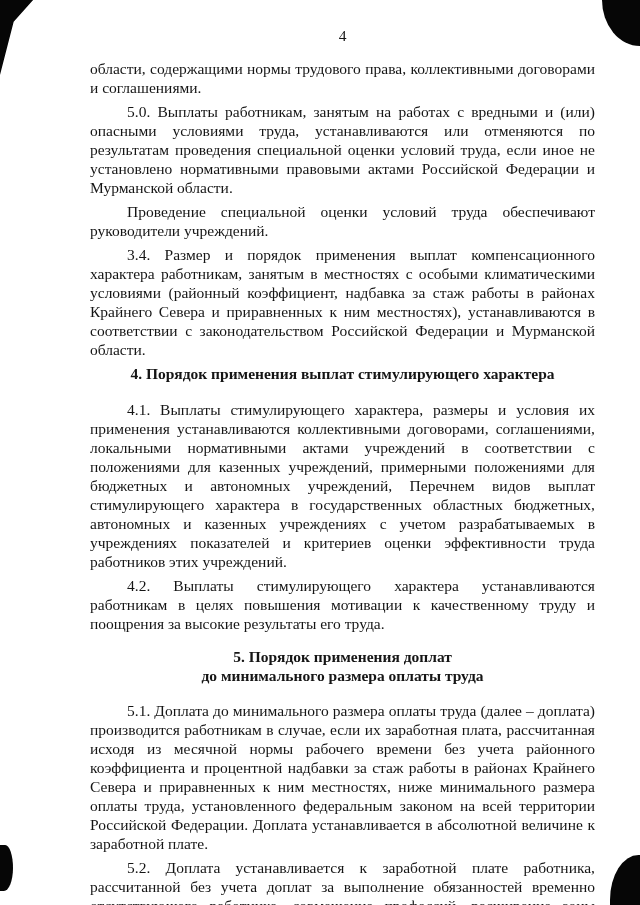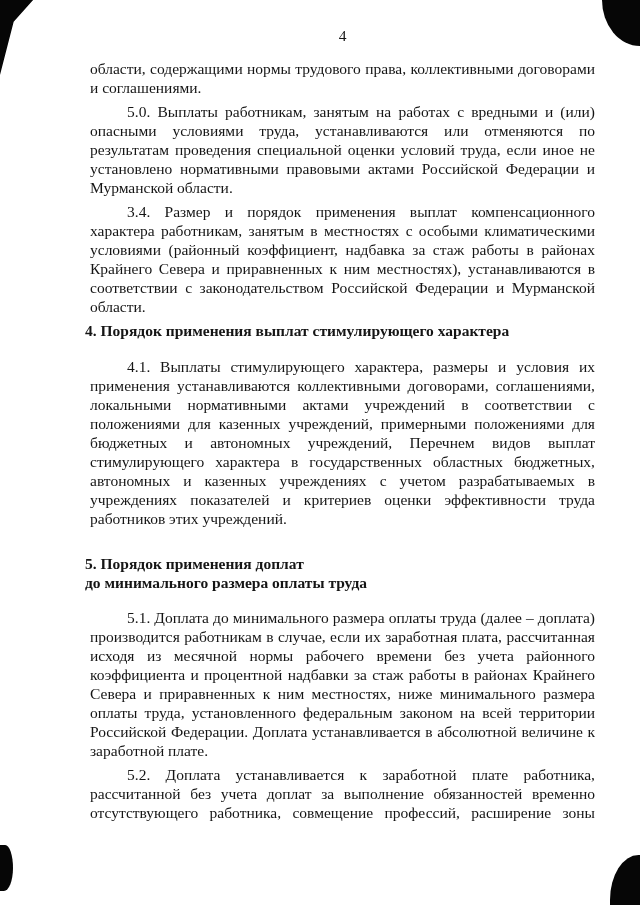--- a/index.html
+++ b/index.html
@@ -24,25 +24,26 @@
     margin: 0 0 14px 0;
   }
   p {
     margin: 5px;
     text-align: justify;
   }
   .ind { text-indent: 37px; }
   .last { text-align-last: justify; }
   .hd {
     font-weight: bold;
+    text-align: center;
     text-indent: 0;
     white-space: pre-line;
   }
   .hd4 { margin: 2px 0 17px 0; }
-  .hd5 { margin: 26px 0 16px 0; }
+  .hd5 { margin: 14px 0 16px 0; }
   
   .artifact { position: absolute; background: #060606; }
   .a-tl { top: 0; left: 0; width: 36px; height: 78px;
           clip-path: polygon(0 0, 92% 0, 38% 28%, 0 96%); }
   .a-tr { top: 0; right: 0; width: 38px; height: 46px;
           border-bottom-left-radius: 100% 100%; }
   .a-bl { bottom: 14px; left: 0; width: 13px; height: 46px;
           border-radius: 0 60% 70% 0 / 0 50% 50% 0; }
   .a-br { bottom: 0; right: 0; width: 30px; height: 50px;
           border-top-left-radius: 95% 90%; }
@@ -54,25 +55,27 @@
 
   <div class="artifact a-tl"></div>
   <div class="artifact a-tr"></div>
   <div class="artifact a-bl"></div>
   <div class="artifact a-br"></div>
 
   <div class="pagenum">4</div>
 
   <p>области, содержащими нормы трудового права, коллективными договорами и соглашениями.</p>
   <p class="ind">5.0. Выплаты работникам, занятым на работах с вредными и (или) опасными условиями труда, устанавливаются или отменяются по результатам проведения специальной оценки условий труда, если иное не установлено нормативными правовыми актами Российской Федерации и Мурманской области.</p>
+  <p class="ind">Проведение специальной оценки условий труда обеспечивают руководители учреждений.</p>
   <p class="ind">3.4. Размер и порядок применения выплат компенсационного характера работникам, занятым в местностях с особыми климатическими условиями (районный коэффициент, надбавка за стаж работы в районах Крайнего Севера и приравненных к ним местностях), устанавливаются в соответствии с законодательством Российской Федерации и Мурманской области.</p>
 
   <div class="hd hd4">4. Порядок применения выплат стимулирующего характера</div>
 
   <p class="ind">4.1. Выплаты стимулирующего характера, размеры и условия их применения устанавливаются коллективными договорами, соглашениями, локальными нормативными актами учреждений в соответствии с положениями для казенных учреждений, примерными положениями для бюджетных и автономных учреждений, Перечнем видов выплат стимулирующего характера в государственных областных бюджетных, автономных и казенных учреждениях с учетом разрабатываемых в учреждениях показателей и критериев оценки эффективности труда работников этих учреждений.</p>
+  <p class="ind">4.2. Выплаты стимулирующего характера устанавливаются работникам в целях повышения мотивации к качественному труду и поощрения за высокие результаты его труда.</p>
 
   <div class="hd hd5">5. Порядок применения доплат
 до минимального размера оплаты труда</div>
 
   <p class="ind">5.1. Доплата до минимального размера оплаты труда (далее – доплата) производится работникам в случае, если их заработная плата, рассчитанная исходя из месячной нормы рабочего времени без учета районного коэффициента и процентной надбавки за стаж работы в районах Крайнего Севера и приравненных к ним местностях, ниже минимального размера оплаты труда, установленного федеральным законом на всей территории Российской Федерации. Доплата устанавливается в абсолютной величине к заработной плате.</p>
   <p class="ind last">5.2. Доплата устанавливается к заработной плате работника, рассчитанной без учета доплат за выполнение обязанностей временно отсутствующего работника, совмещение профессий, расширение зоны</p>
 
 </div>
 
 </body></html>

